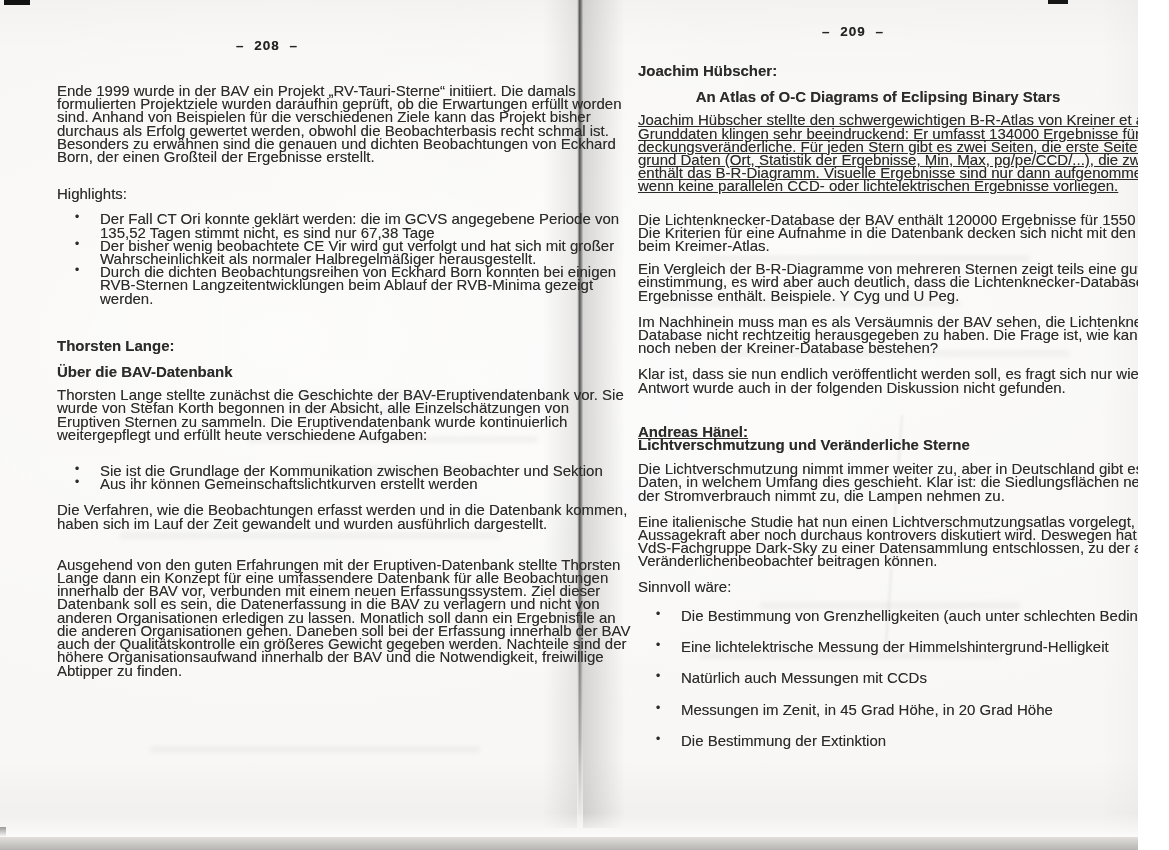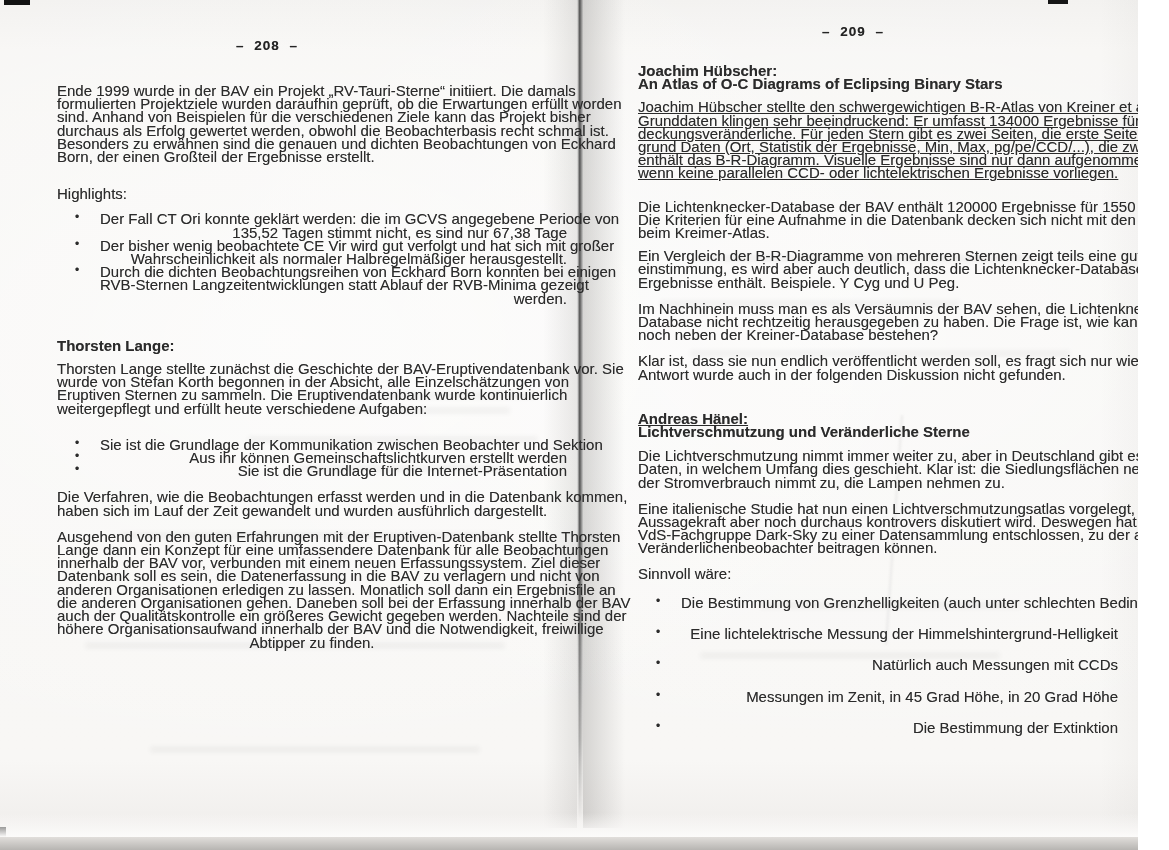--- a/index.html
+++ b/index.html
@@ -23,21 +23,21 @@
     position: absolute;
     color: #2b2b2b;
     font-size: 15px;
     line-height: 13.2px;
     text-shadow: 0 0 0.5px rgba(45,45,45,0.45);
   }
   .para   { white-space: pre; }
   .author { white-space: pre; font-weight: 700; }
   .title  { white-space: pre; font-weight: 700; }
   ul.bullets { list-style: none; margin: 0; padding: 0 0 0 43px; }
-  ul.bullets li { position: relative; white-space: pre; text-align: right; }
+  ul.bullets li { position: relative; white-space: pre; }
   ul.bullets li::before {
     content: "\2022";
     position: absolute; left: -25px; top: -1px;
     font-size: 12px;
   }
   ul.bullets.spaced li { margin-bottom: 18px; }
   ul.bullets.spaced li:last-child { margin-bottom: 0; }
   .page-num {
     position: absolute;
     color: #242424;
@@ -113,48 +113,48 @@
 durchaus als Erfolg gewertet werden, obwohl die Beobachterbasis recht schmal ist.
 Besonders zu erwähnen sind die genauen und dichten Beobachtungen von Eckhard
 Born, der einen Großteil der Ergebnisse erstellt.</div>
       <div class="para" style="margin-top: 24px;">Highlights:</div>
       <ul class="bullets" style="margin-top: 12px;">
         <li>Der Fall CT Ori konnte geklärt werden: die im GCVS angegebene Periode von
 135,52 Tagen stimmt nicht, es sind nur 67,38 Tage</li>
         <li>Der bisher wenig beobachtete CE Vir wird gut verfolgt und hat sich mit großer
 Wahrscheinlichkeit als normaler Halbregelmäßiger herausgestellt.</li>
         <li>Durch die dichten Beobachtungsreihen von Eckhard Born konnten bei einigen
-RVB-Sternen Langzeitentwicklungen statt Ablauf der RVB-Minima gezeigt
+RVB-Sternen Langzeitentwicklungen beim Ablauf der RVB-Minima gezeigt
 werden.</li>
       </ul>
       <div class="author" style="margin-top: 34px;">Thorsten Lange:</div>
+      <div class="title" style="margin-top: 13px;">Über die BAV-Datenbank</div>
       <div class="para" style="margin-top: 10px;">Thorsten Lange stellte zunächst die Geschichte der BAV-Eruptivendatenbank vor. Sie
 wurde von Stefan Korth begonnen in der Absicht, alle Einzelschätzungen von
 Eruptiven Sternen zu sammeln. Die Eruptivendatenbank wurde kontinuierlich
 weitergepflegt und erfüllt heute verschiedene Aufgaben:</div>
       <ul class="bullets" style="margin-top: 23px;">
         <li>Sie ist die Grundlage der Kommunikation zwischen Beobachter und Sektion</li>
         <li>Aus ihr können Gemeinschaftslichtkurven erstellt werden</li>
-        <li>Sie ist die Grundlage für die Internet-Präsentation</li>
       </ul>
       <div class="para" style="margin-top: 13px;">Die Verfahren, wie die Beobachtungen erfasst werden und in die Datenbank kommen,
 haben sich im Lauf der Zeit gewandelt und wurden ausführlich dargestellt.</div>
-      <div class="para" style="margin-top: 13px; text-align: center;">Ausgehend von den guten Erfahrungen mit der Eruptiven-Datenbank stellte Thorsten
+      <div class="para" style="margin-top: 28px;">Ausgehend von den guten Erfahrungen mit der Eruptiven-Datenbank stellte Thorsten
 Lange dann ein Konzept für eine umfassendere Datenbank für alle Beobachtungen
 innerhalb der BAV vor, verbunden mit einem neuen Erfassungssystem. Ziel dieser
 Datenbank soll es sein, die Datenerfassung in die BAV zu verlagern und nicht von
 anderen Organisationen erledigen zu lassen. Monatlich soll dann ein Ergebnisfile an
 die anderen Organisationen gehen. Daneben soll bei der Erfassung innerhalb der BAV
 auch der Qualitätskontrolle ein größeres Gewicht gegeben werden. Nachteile sind der
 höhere Organisationsaufwand innerhalb der BAV und die Notwendigkeit, freiwillige
 Abtipper zu finden.</div>
     </div>
   <div id="right-page-content" class="page-content" style="left:638px; top:64px; width:480px;">
       <div class="author">Joachim Hübscher:</div>
-      <div class="title" style="margin-top: 0;">An Atlas of O-C Diagrams of Eclipsing Binary Stars</div>
+      <div class="title" style="margin-top: 13px; text-align: center;">An Atlas of O-C Diagrams of Eclipsing Binary Stars</div>
       <div class="para" style="margin-top: 10px; text-decoration: underline;">Joachim Hübscher stellte den schwergewichtigen B-R-Atlas von Kreiner et al vor. Die
 Grunddaten klingen sehr beeindruckend: Er umfasst 134000 Ergebnisse für 3851 Be-
 deckungsveränderliche. Für jeden Stern gibt es zwei Seiten, die erste Seite enthält
 grund Daten (Ort, Statistik der Ergebnisse, Min, Max, pg/pe/CCD/...), die zweite Seite
 enthält das B-R-Diagramm. Visuelle Ergebnisse sind nur dann aufgenommen worden,
 wenn keine parallelen CCD- oder lichtelektrischen Ergebnisse vorliegen.</div>
       <div class="para" style="margin-top: 20px;">Die Lichtenknecker-Database der BAV enthält 120000 Ergebnisse für 1550 Sterne.
 Die Kriterien für eine Aufnahme in die Datenbank decken sich nicht mit den Kriterien
 beim Kreimer-Atlas.</div>
       <div class="para" style="margin-top: 10px;">Ein Vergleich der B-R-Diagramme von mehreren Sternen zeigt teils eine gute Über-

